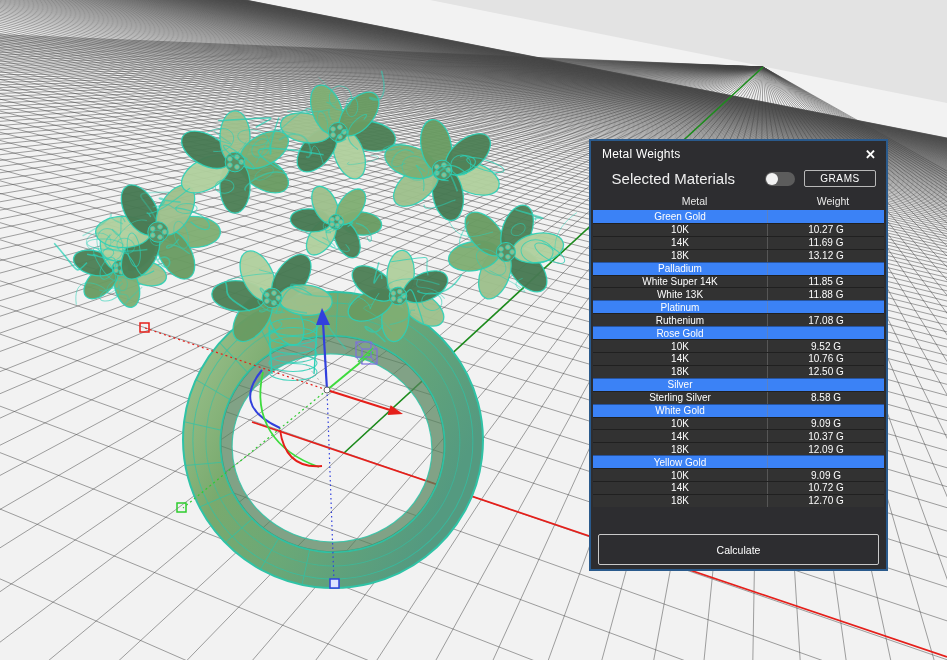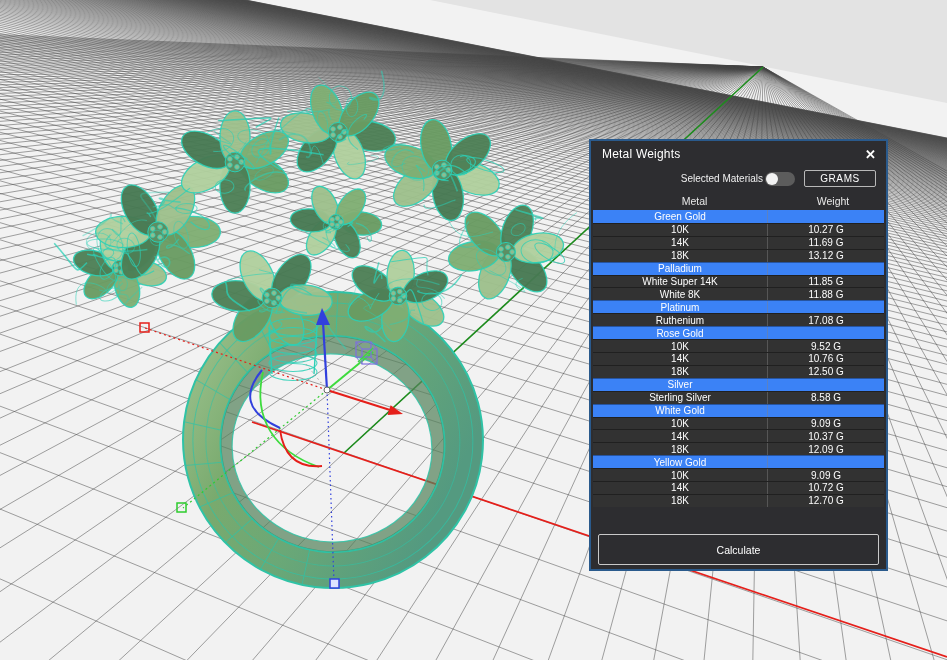--- a/index.html
+++ b/index.html
@@ -8,21 +8,21 @@
          font-family:"Liberation Sans",sans-serif;}
   .stage svg{position:absolute;left:0;top:0;}
 
   
   .panel{position:absolute;left:589px;top:139px;width:299px;height:432px;
          background:#2d2d30;border:2px solid #2a5a8c;color:#fff;z-index:5;}
   .p-header{display:flex;justify-content:space-between;align-items:center;padding:6px 10px 2px 11px;}
   .p-title{font-size:12px;color:#fff;letter-spacing:.2px;}
   .p-close{font-size:13px;line-height:13px;color:#fff;cursor:pointer;font-weight:bold;}
   .p-controls{display:flex;align-items:center;justify-content:flex-end;padding:7px 8px 6px 8px;}
-  .p-selmat{font-size:10px;color:#f0f0f0;margin-right:2px;}
+  .p-selmat{font-size:15px;color:#f0f0f0;margin-right:30px;}
   .toggle{position:relative;width:30px;height:14px;border-radius:7px;background:#5c5c5c;margin-right:9px;cursor:pointer;flex:none;}
   .toggle .knob{position:absolute;left:1px;top:1px;width:12px;height:12px;border-radius:50%;background:#f2f2f2;}
   .units-btn{width:72px;height:17px;border:1px solid #b9b9b9;border-radius:2px;background:transparent;
              color:#fff;font-size:10px;letter-spacing:.6px;display:flex;align-items:center;justify-content:center;
              cursor:pointer;margin-right:2px;font-family:"Liberation Sans",sans-serif;}
   .p-cols{display:flex;font-size:10.5px;color:#e8e8e8;padding:2px 2px 3px 16px;}
   .p-cols .c1{width:175px;text-align:center;}
   .p-cols .c2{flex:1;text-align:center;}
   .p-table{margin:0 2px;}
   .row{display:flex;height:12.92px;align-items:center;font-size:10px;color:#fdfdfd;}
@@ -694,21 +694,21 @@
         </div>
         <div class="row group">
           <div class="cm">Palladium</div>
           <div class="cw"></div>
         </div>
         <div class="row data">
           <div class="cm">White Super 14K</div>
           <div class="cw">11.85 G</div>
         </div>
         <div class="row data">
-          <div class="cm">White 8K</div>
+          <div class="cm">White 13K</div>
           <div class="cw">11.88 G</div>
         </div>
         <div class="row group">
           <div class="cm">Platinum</div>
           <div class="cw"></div>
         </div>
         <div class="row data">
           <div class="cm">Ruthenium</div>
           <div class="cw">17.08 G</div>
         </div>

